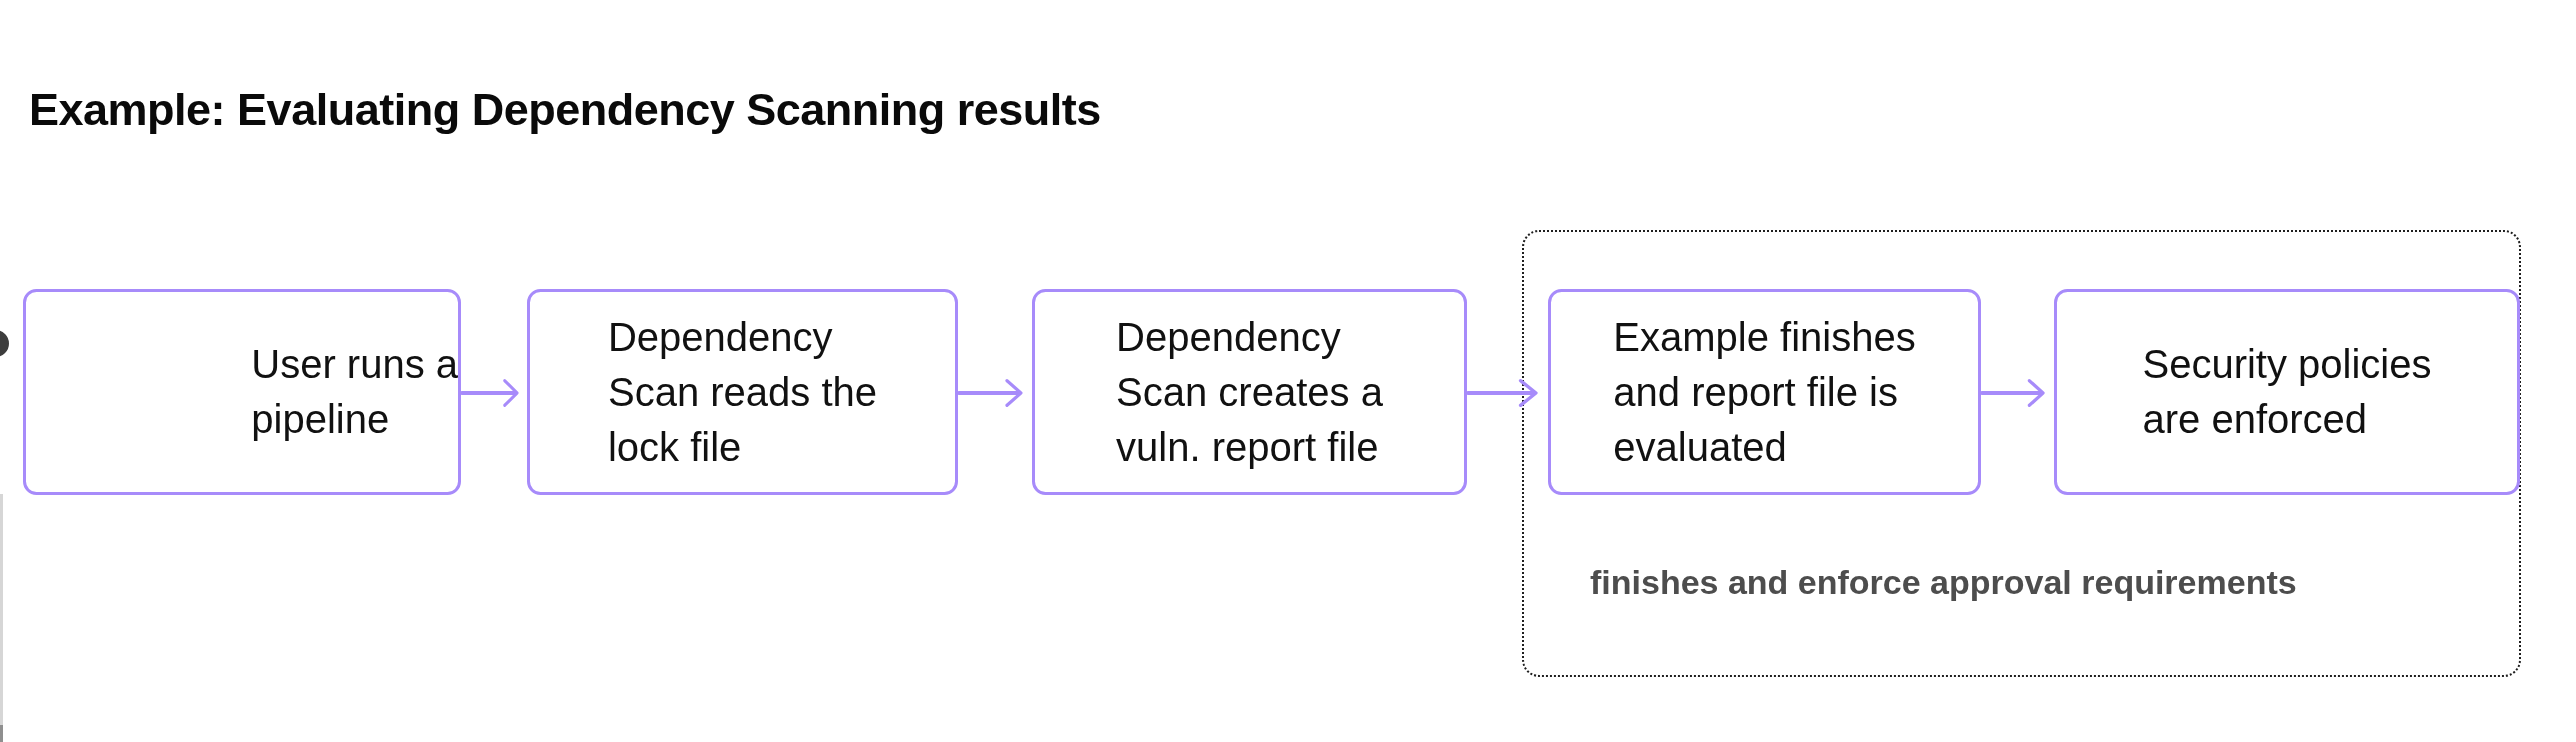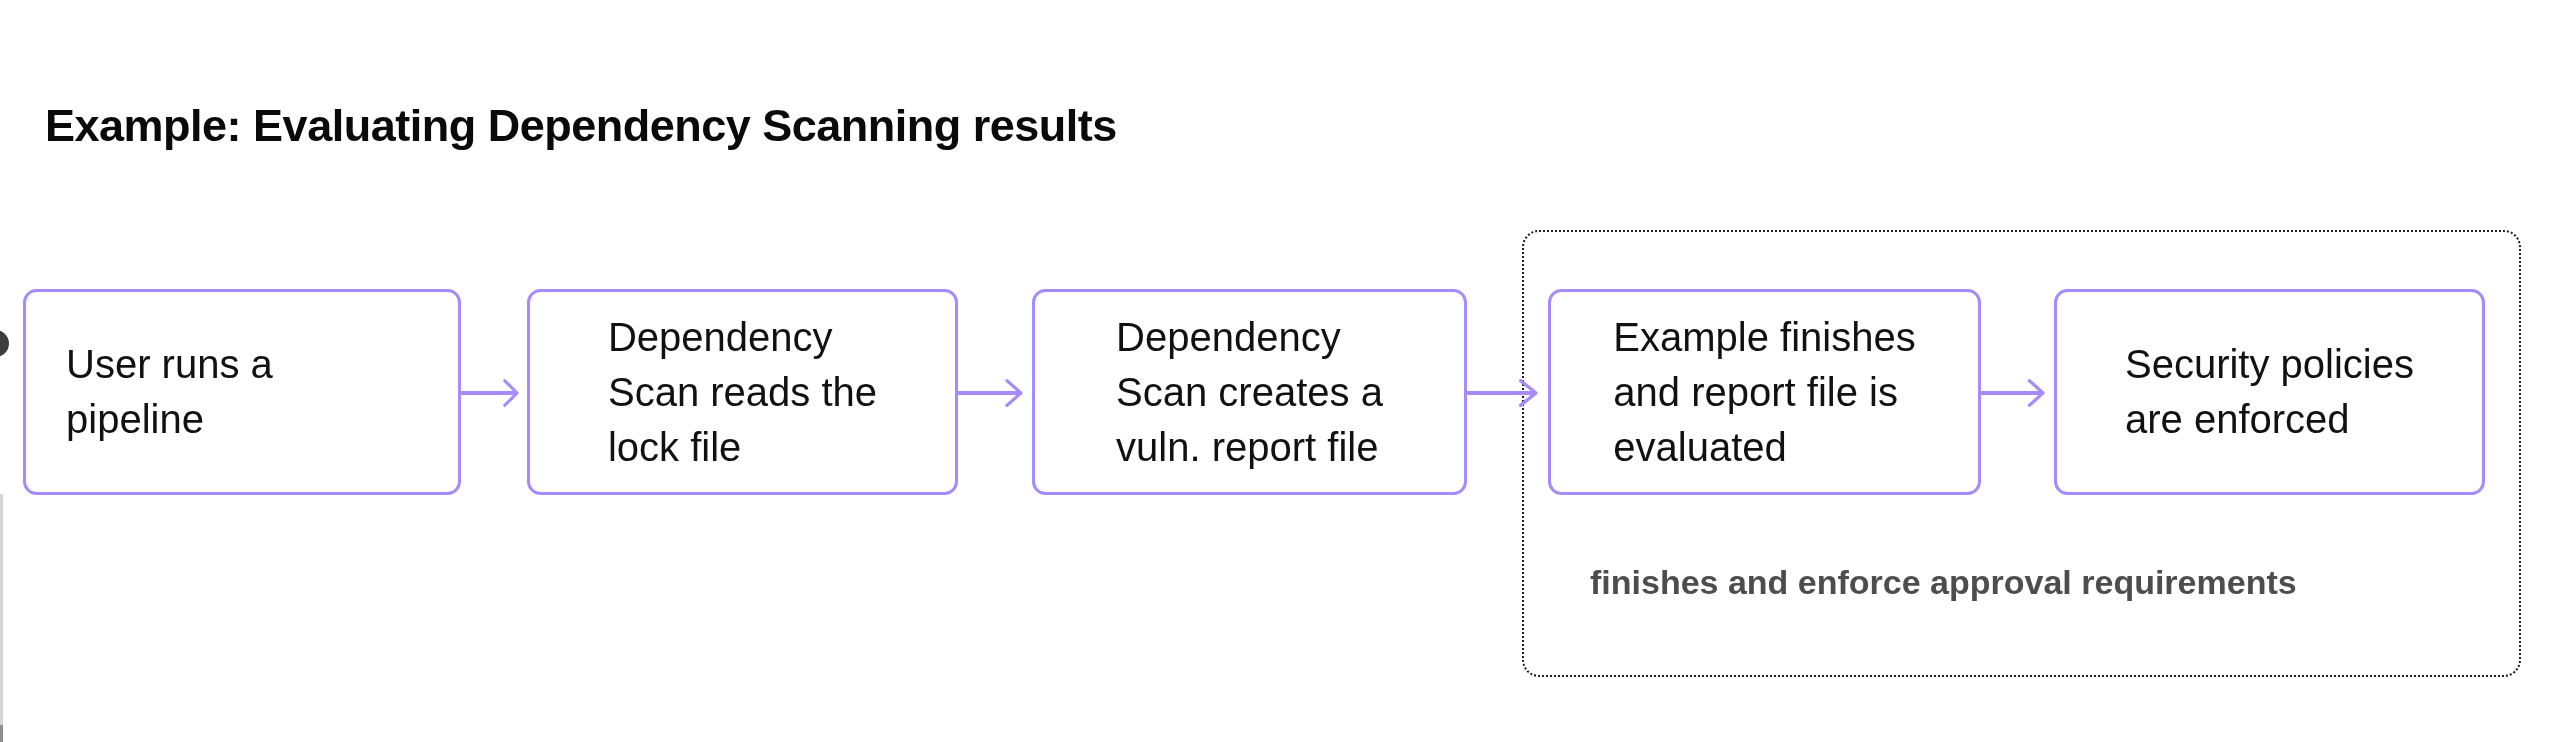--- a/index.html
+++ b/index.html
@@ -9,21 +9,21 @@
     height: 742px;
     background: #ffffff;
     overflow: hidden;
     font-family: "Liberation Sans", sans-serif;
   }
 
   .title {
     position: absolute;
     left: 29px;
     top: 84px;
-    margin: 16px;
+    margin: 0;
     font-size: 45px;
     font-weight: 700;
     letter-spacing: -0.5px;
     color: var(--title-text, #0a0a0a);
     white-space: nowrap;
   }
 
   
   .group {
     position: absolute;
@@ -43,33 +43,33 @@
     top: 289px;
     height: 206px;
     border: 3.8px solid var(--node-border, #a78bfa);
     border-radius: 13.4px;
     background: #ffffff;
     box-sizing: border-box;
     display: flex;
     align-items: center;
     justify-content: center;
   }
-  .node--left { justify-content: flex-start; padding-left: 40px; }
+  .node--left { justify-content: flex-end; padding-left: 40px; }
   .node-label {
     font-size: 40px;
     line-height: 55px;
     color: var(--node-text, #111111);
     white-space: pre-line;
     text-align: left;
   }
   .node-1 { left: 23px;   width: 438px; }
   .node-2 { left: 527px;  width: 431px; }
   .node-3 { left: 1032px; width: 435px; }
   .node-4 { left: 1548px; width: 433px; }
-  .node-5 { left: 2054px; width: 431px; }
+  .node-5 { left: 2054px; width: 466px; }
 
   
   .arrow {
     position: absolute;
     top: 374px;
     height: 38px;
     display: block;
   }
   .arrow-1 { left: 461px;  width: 66px; }
   .arrow-2 { left: 958px; width: 74px; }

